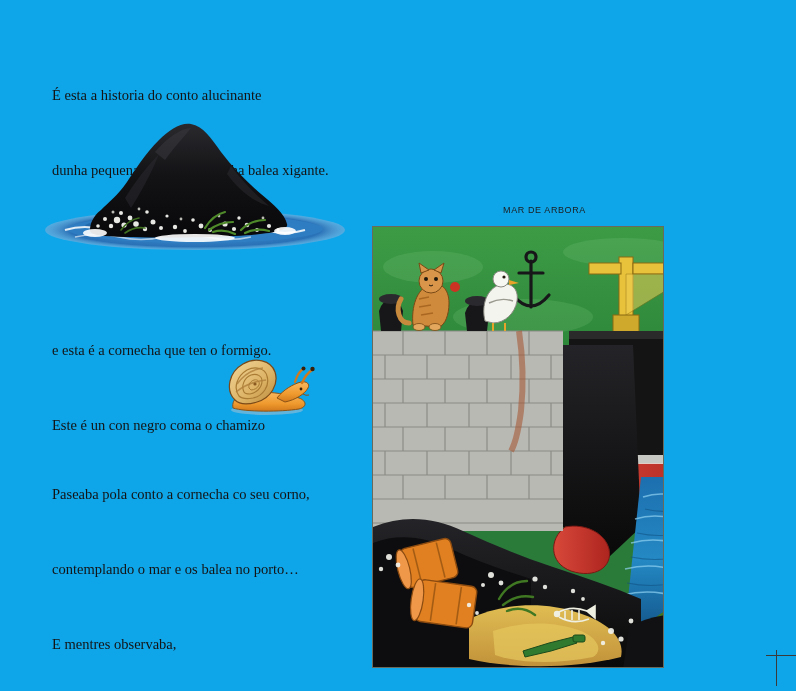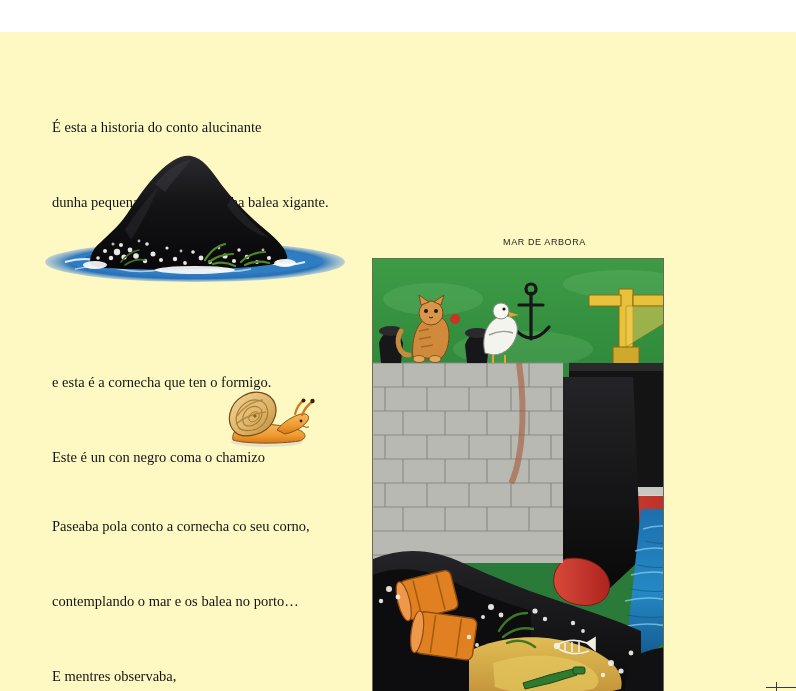--- a/index.html
+++ b/index.html
@@ -11,22 +11,21 @@
     width: 796px;
     height: 691px;
     position: relative;
     font-family: "Liberation Serif", serif;
     color: #1a1a1a;
     overflow: hidden;
   }
   .page {
     position: absolute;
     inset: 0;
-    background: #fef9c3;
-    margin-top: 32px;
+    background: #0ea5e9;
   }
 
   
   .textblock {
     position: absolute;
     font-family: "Liberation Serif", serif;
     font-size: 14.5px;
     line-height: 25px;
     color: #141414;
     white-space: pre;

